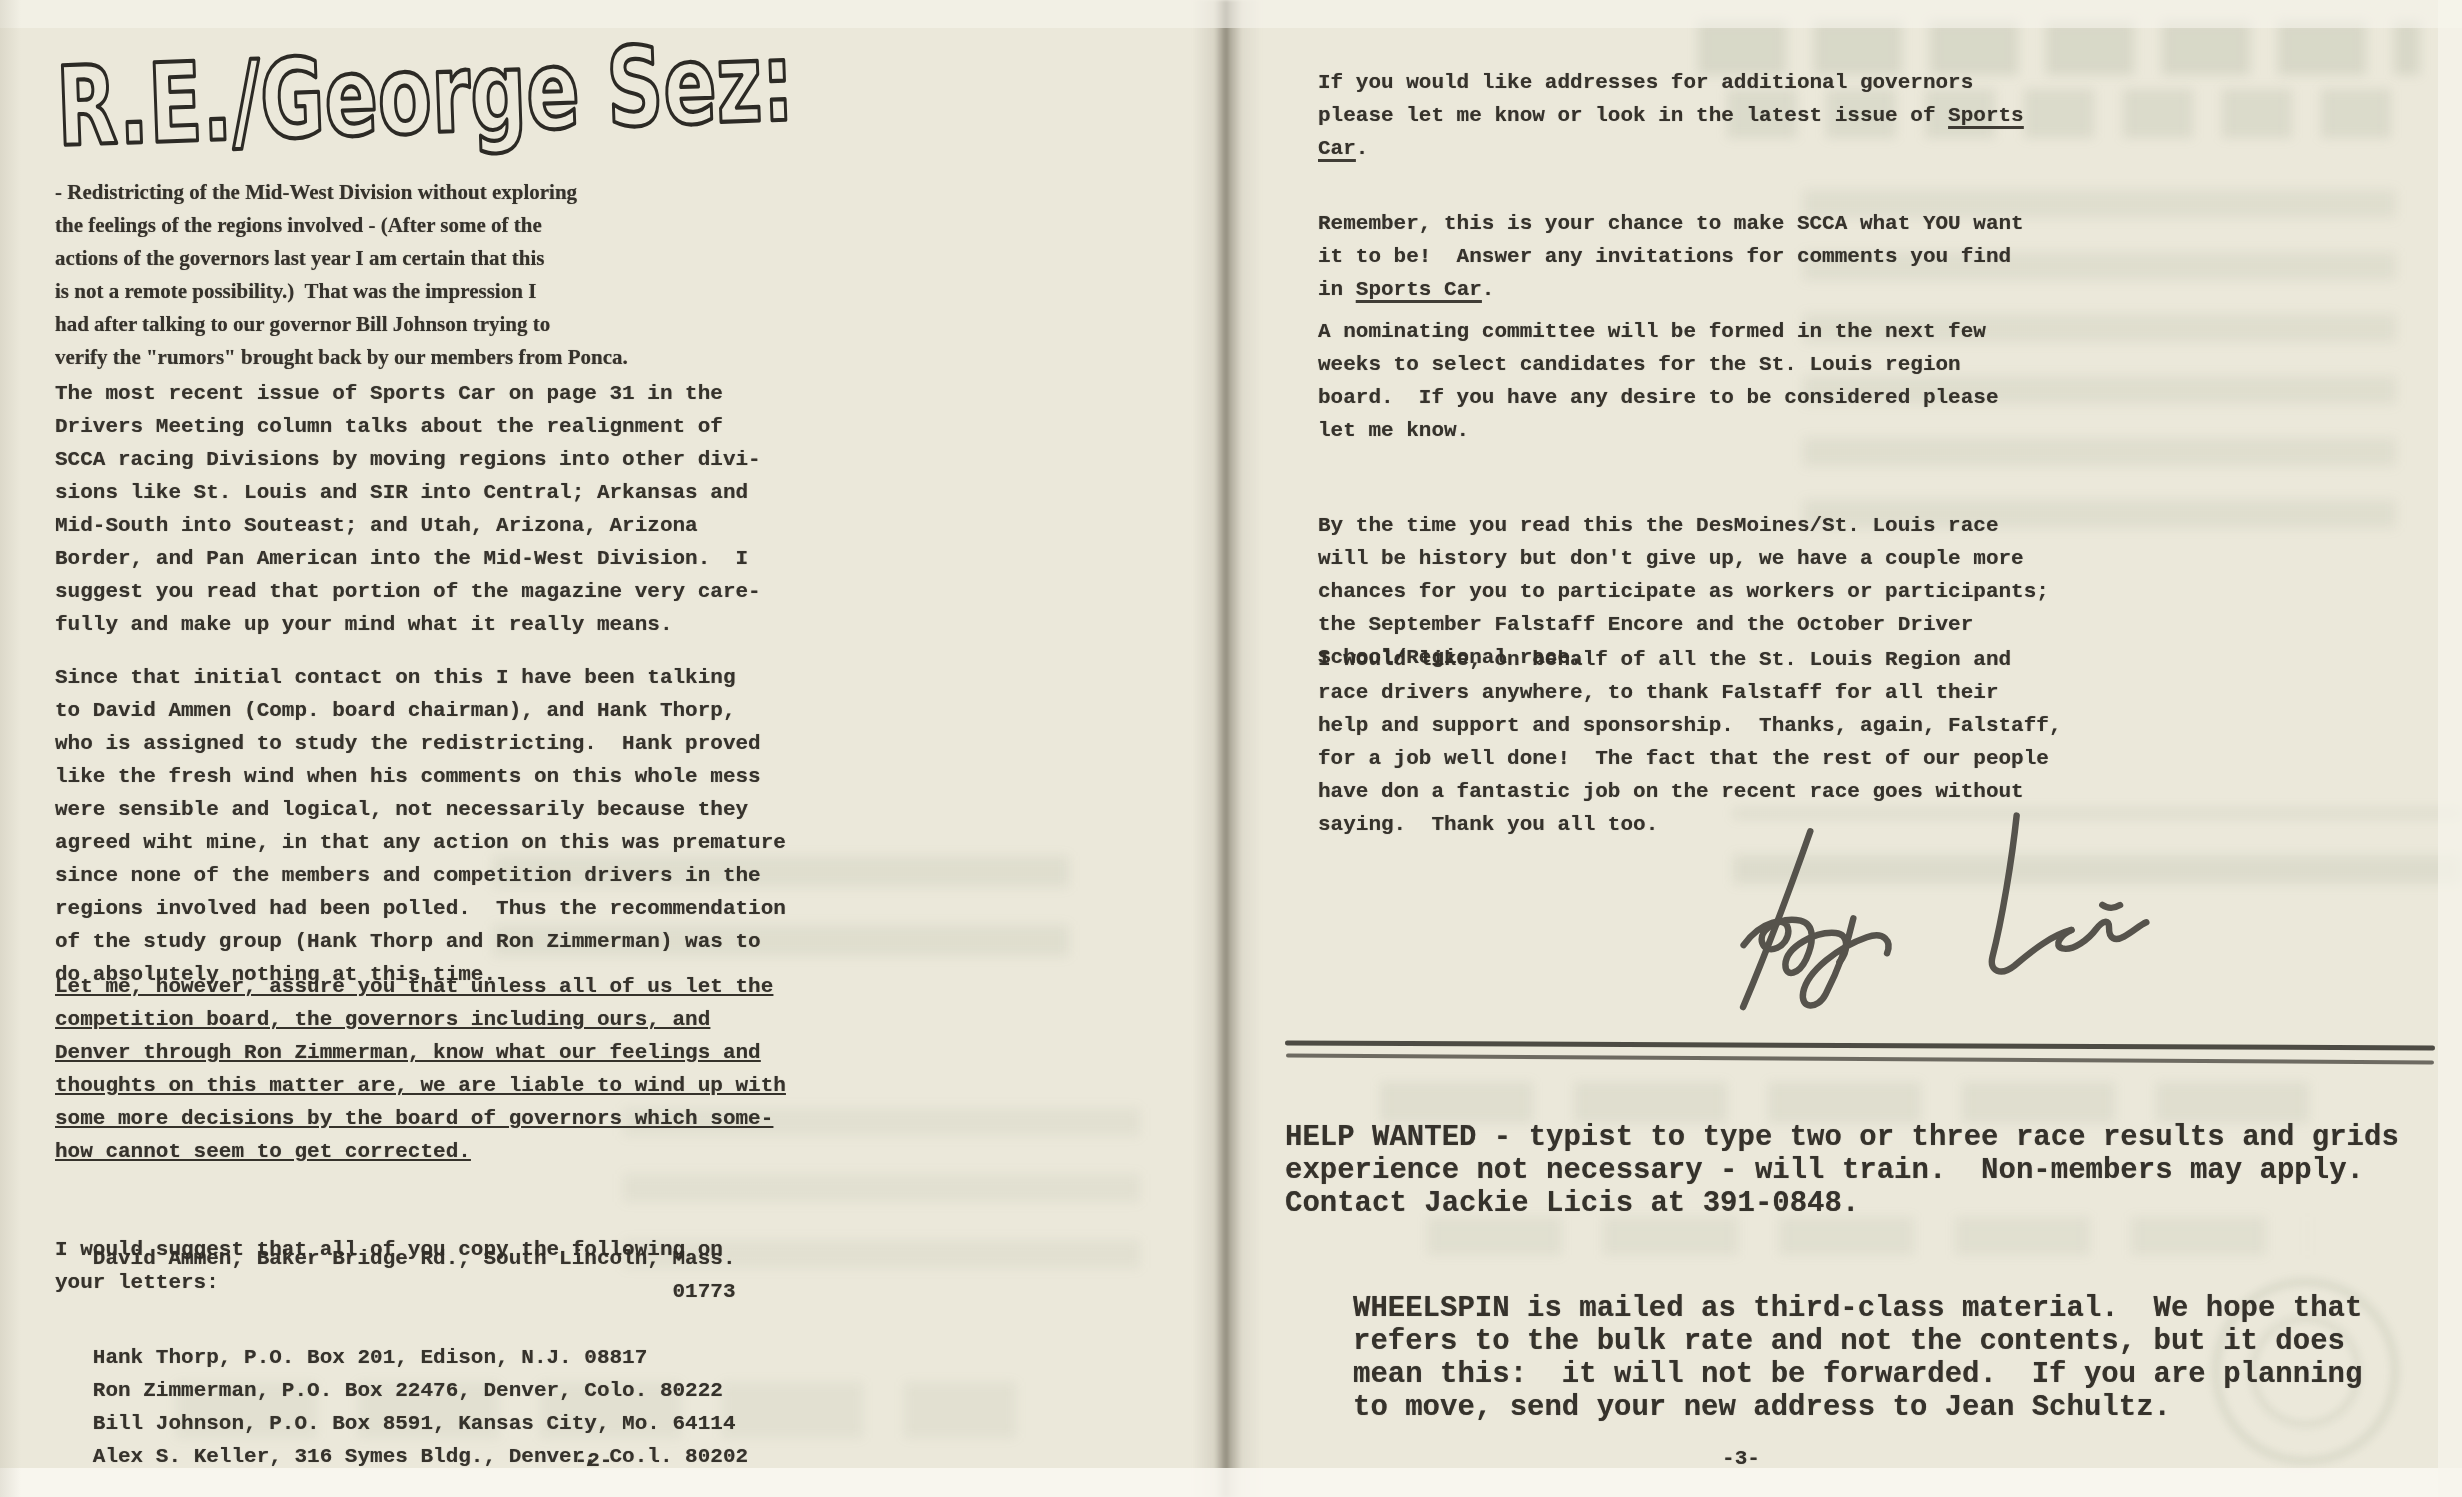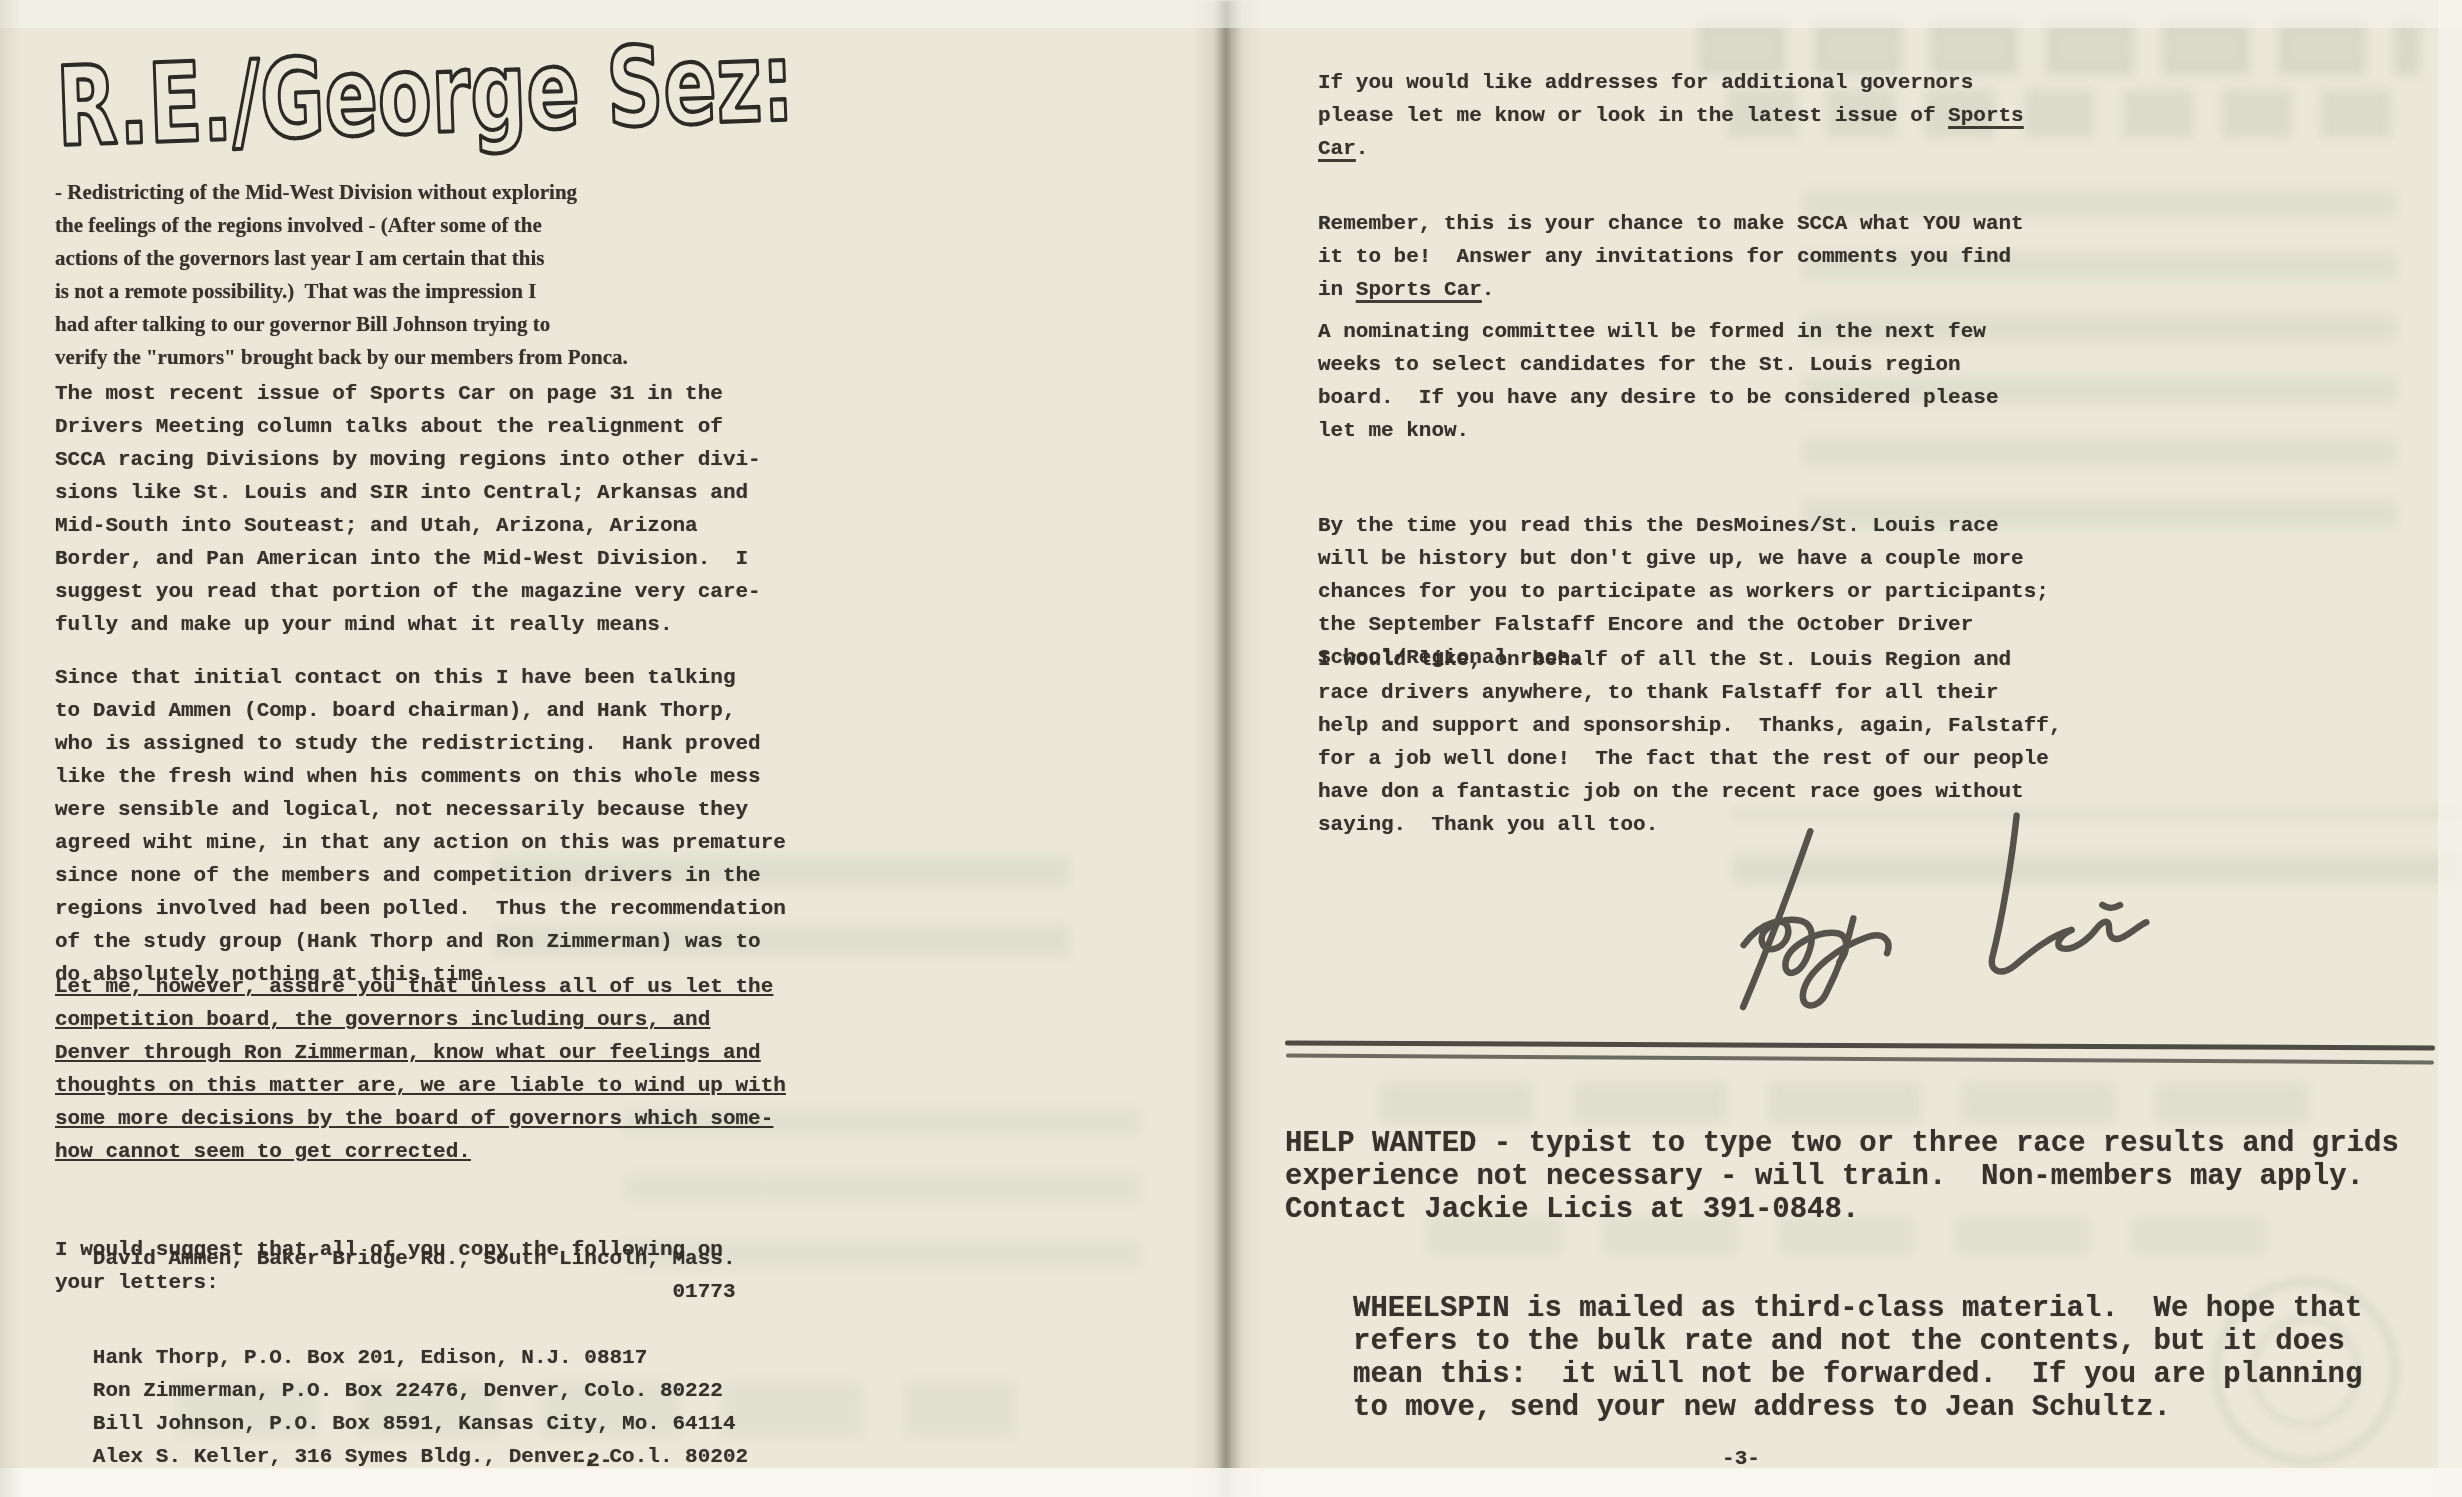--- a/index.html
+++ b/index.html
@@ -164,21 +164,21 @@
         <path d="M318,176 C306,214 284,262 260,300 C244,326 214,322 222,294 C232,258 290,222 338,210 C368,202 380,220 370,240"></path>
         <path d="M610,26 C596,98 570,200 548,262 C540,286 560,296 584,280 C618,256 652,234 686,228"></path>
         <path d="M686,228 C668,234 652,252 668,258 C686,264 714,246 728,230 C740,217 752,214 750,230 C748,248 758,254 774,247 C790,240 802,230 814,226"></path>
         <path d="M742,190 C750,197 762,198 772,193"></path>
       </g>
     </svg>
 
     <div class="rule" style="left:1285px;top:1043px;width:1150px;height:4.7px;transform:rotate(.25deg);"></div>
     <div class="rule" style="left:1286px;top:1057px;width:1148px;height:4.1px;transform:rotate(.35deg);opacity:.8;"></div>
 
-    <div class="tw small" style="left:1285px;top:1121px;width:1175px;margin-top:6px;">HELP WANTED - typist to type two or three race results and grids
+    <div class="tw small" style="left:1285px;top:1121px;width:1175px;">HELP WANTED - typist to type two or three race results and grids
 experience not necessary - will train.  Non-members may apply.
 Contact Jackie Licis at 391-0848.</div>
 
     <div class="tw small" style="left:1353px;top:1292px;width:1093px;">WHEELSPIN is mailed as third-class material.  We hope that
 refers to the bulk rate and not the contents, but it does
 mean this:  it will not be forwarded.  If you are planning
 to move, send your new address to Jean Schultz.</div>
 
     <div class="tw pagenum" style="left:1318px;top:1442px;width:846px;">-3-</div>
   </div>

